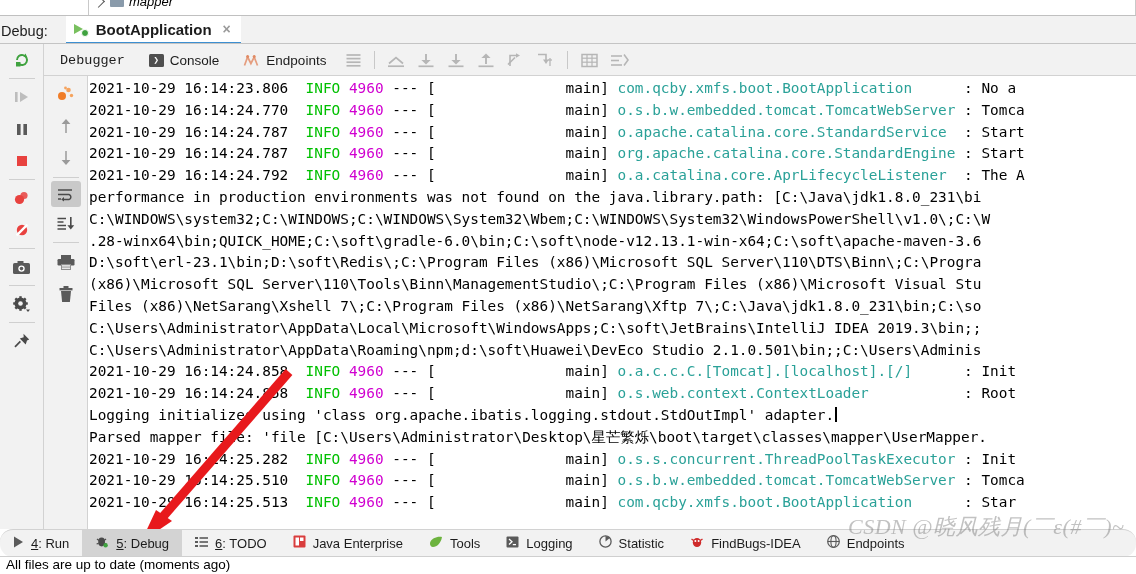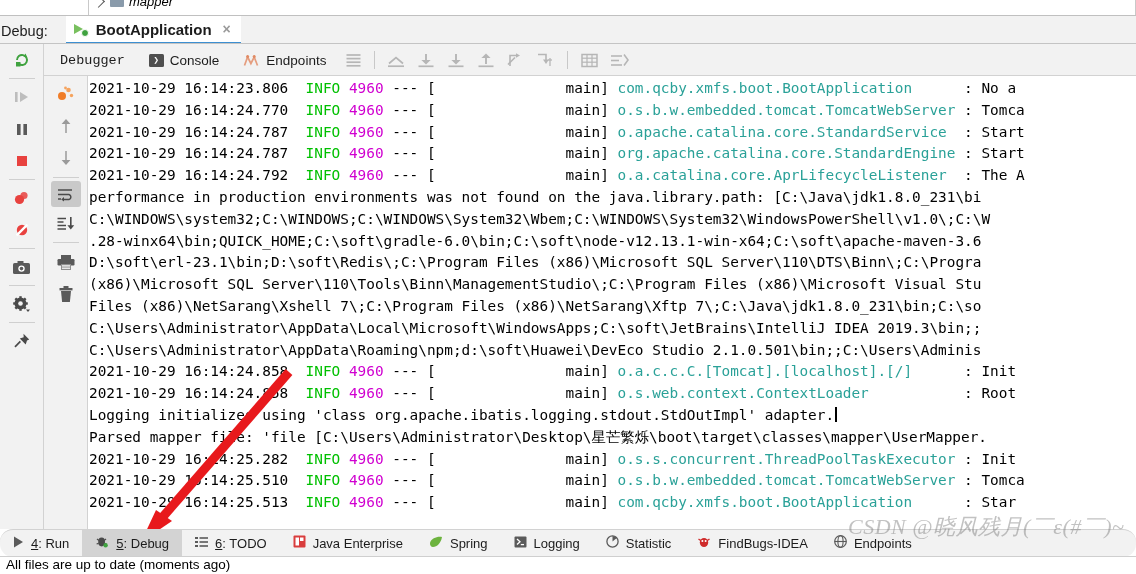--- a/index.html
+++ b/index.html
@@ -483,21 +483,21 @@
         </svg>
     </span>
     <span>Java Enterprise</span>
   </div>
   <div class="bbtn">
     <span>
       <svg width="14" height="12" viewBox="0 0 14 12">
           <path d="M13 1C9 0 2 2 1 7c-.3 2 1 4 3 4 4 0 8-4 9-10z" fill="#6db33f"></path>
         </svg>
     </span>
-    <span>Spring</span>
+    <span>Tools</span>
   </div>
   <div class="bbtn">
     <span>
       <svg width="13" height="12" viewBox="0 0 13 12">
           <rect x="0.5" y="0.5" width="12" height="11" rx="1" fill="#5a5a5a"></rect>
           <path d="M3 3l3 2.8L3 8.6" stroke="#fff" stroke-width="1.3" fill="none"></path>
           <line x1="6.8" y1="8.6" x2="10" y2="8.6" stroke="#fff" stroke-width="1.3"></line>
         </svg>
     </span>
     <span>Logging</span>

